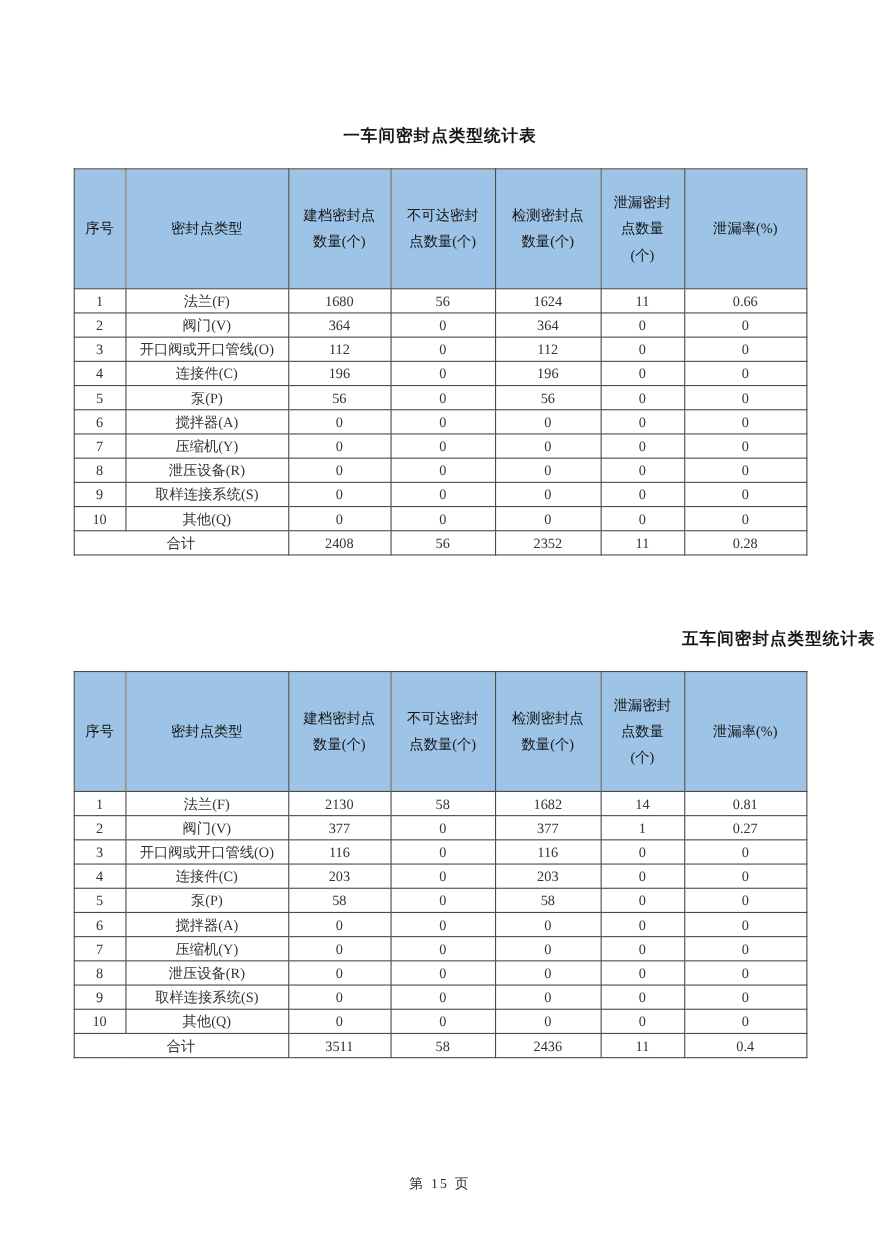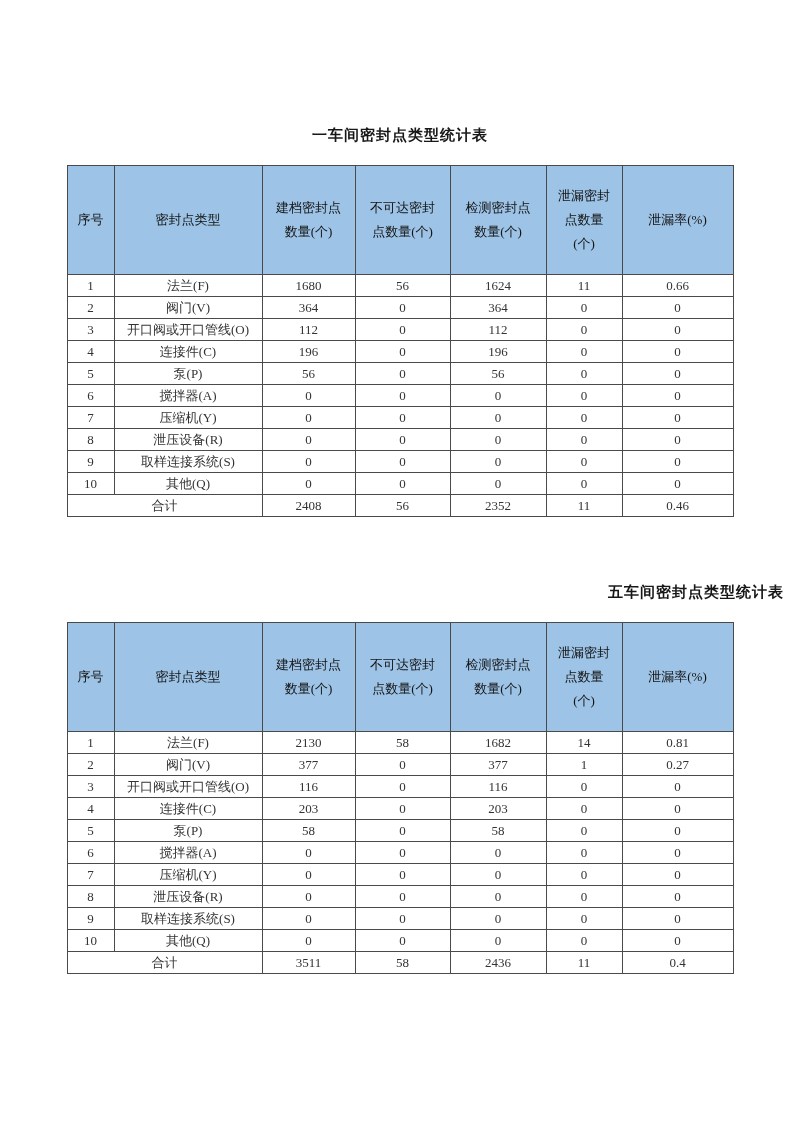--- a/index.html
+++ b/index.html
@@ -7,21 +7,21 @@
     --border:#4a4a4a;
     --text:#2b2b2b;
   }
   html,body{margin:0;padding:0;background:#ffffff;}
   body{width:800px;height:1130px;overflow:hidden;}
   .page{
     position:relative;width:800px;height:1130px;background:#ffffff;
     font-family:"Liberation Serif","DejaVu Serif",serif;color:var(--text);
   }
   .content{padding-top:110px;}
-  .table-block{margin:16px;}
+  .table-block{margin:4px;}
   .tbl-title{
     margin:0 0 20px 0;text-align:center;
     font-size:15px;font-weight:bold;color:#171717;
     font-family:"Liberation Sans","DejaVu Sans",sans-serif;
     letter-spacing:1px;
   }
   .table-block + .table-block .tbl-title{margin-top:66px;text-align:right;}
   table.stats-table{
     width:666px;margin:0 auto;border-collapse:collapse;table-layout:fixed;
   }
@@ -164,21 +164,21 @@
               <td>0</td>
               <td>0</td>
               <td>0</td>
             </tr>
             <tr>
               <td colspan="2">合计</td>
               <td>2408</td>
               <td>56</td>
               <td>2352</td>
               <td>11</td>
-              <td>0.46</td>
+              <td>0.28</td>
             </tr>
           </tbody>
         </table>
     </section>
 
     <section class="table-block">
       <h2 class="tbl-title">五车间密封点类型统计表</h2>
       <table class="stats-table">
           <colgroup>
             <col style="width: 47px;">
@@ -298,13 +298,14 @@
               <td>2436</td>
               <td>11</td>
               <td>0.4</td>
             </tr>
           </tbody>
         </table>
     </section>
 
   </div>
 
+  <div class="footer">第 15 页</div>
 </div>
 
 </body></html>

